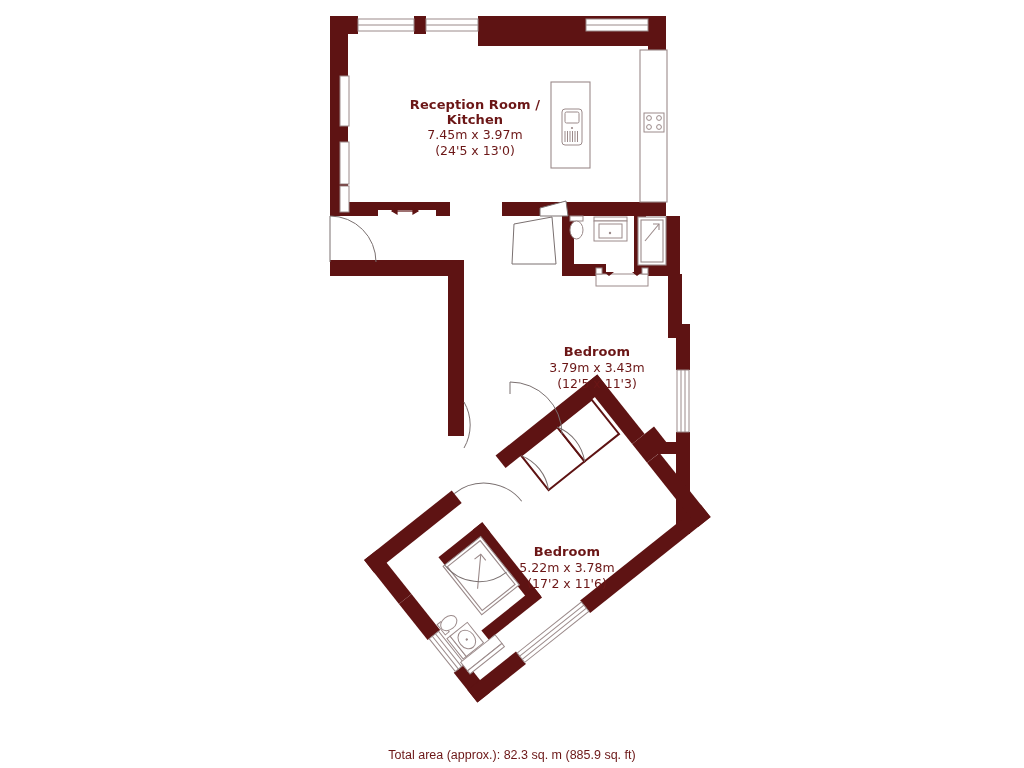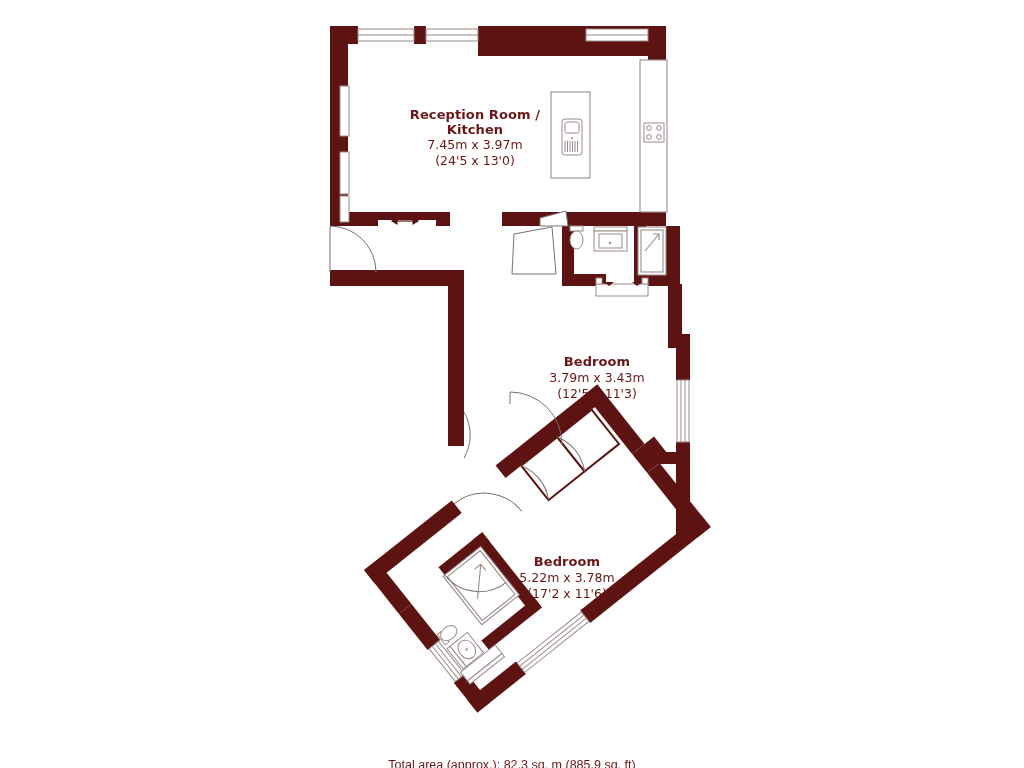--- a/index.html
+++ b/index.html
@@ -10,21 +10,21 @@
   }
   body {
     width: 1024px;
     height: 768px;
     position: relative;
     overflow: hidden;
     font-family: "DejaVu Sans", "Liberation Sans", sans-serif;
   }
   #floorplan-root {
     position: absolute;
-    left: 0; top: 12px;
+    left: 0; top: 2px;
     width: 1024px;
     height: 620px;
   }
   svg.plan {
     display: block;
     width: 1024px;
     height: 768px;
   }
   .room-label {
     fill: #6b1616;

